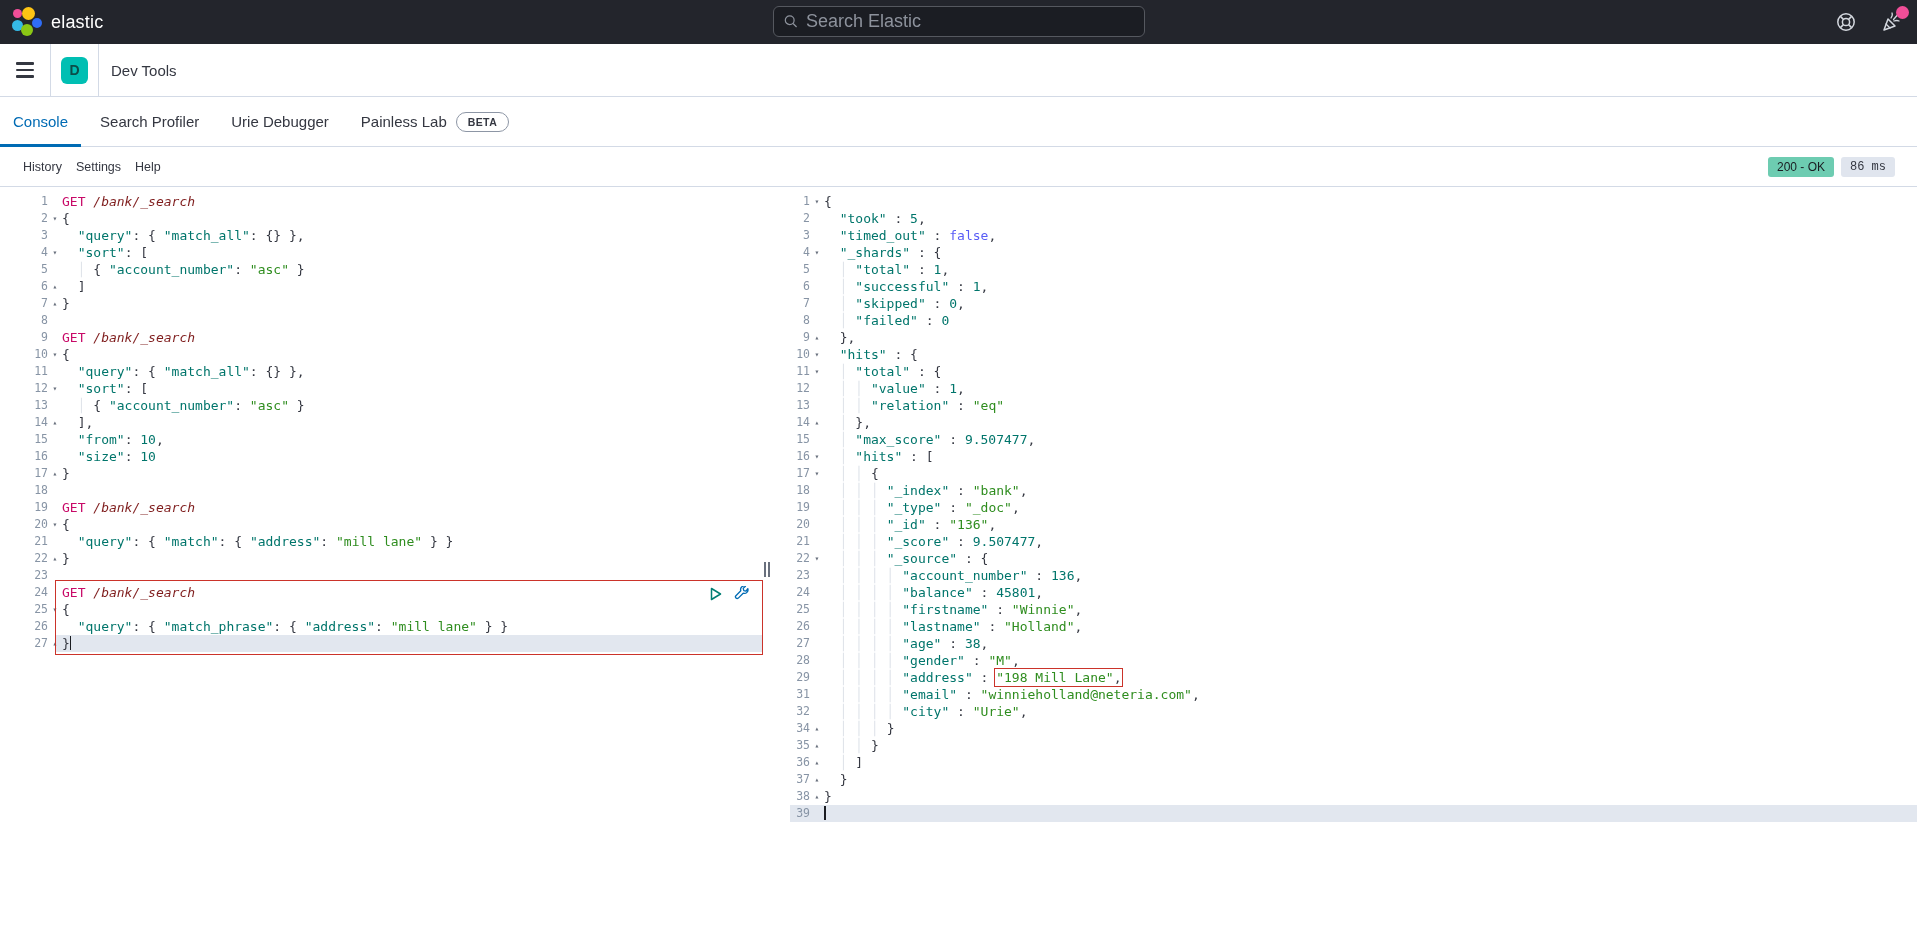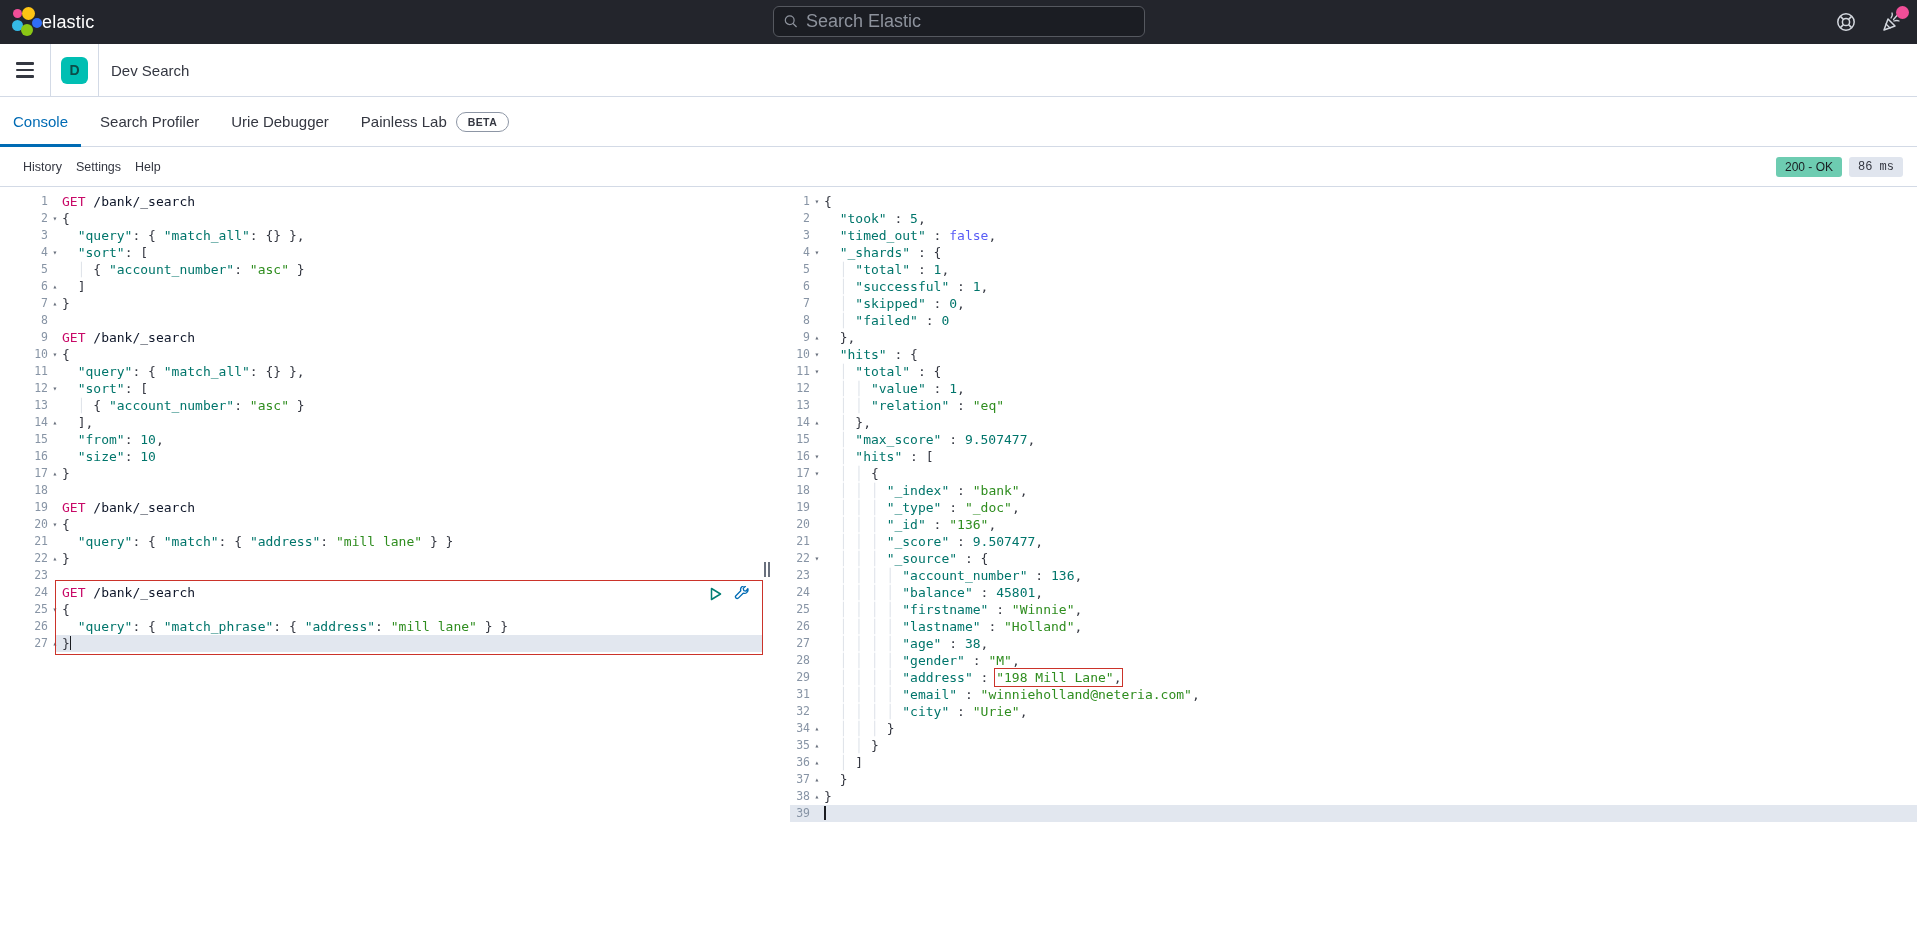--- a/index.html
+++ b/index.html
@@ -2,21 +2,21 @@
 <html><head>
 <meta charset="utf-8">
 <style>
   * { margin:0; padding:0; box-sizing:border-box; }
   html,body { width:1917px; height:934px; overflow:hidden; background:#fff;
     font-family:"Liberation Sans", sans-serif; color:#343741; }
   #app { position:relative; width:1917px; height:934px; }
 
   
   .topbar { position:absolute; left:0; top:0; width:100%; height:44px; background:#23252c; }
-  .brand { position:absolute; left:12px; top:0; height:44px; display:flex; align-items:center; }
+  .brand { position:absolute; left:12px; top:0; height:44px; display:flex; align-items:center; gap:9px; }
   .logo { position:relative; width:30px; height:30px; }
   .logo i { position:absolute; border-radius:50%; }
   .brand-name { color:#fff; font-size:18px; letter-spacing:.2px; }
   .searchbox { position:absolute; left:773px; top:6px; width:372px; height:31px; background:#1b1d23;
     border:1px solid #55585f; border-radius:6px; display:flex; align-items:center; padding:0 10px; gap:8px; }
   .searchbox input { background:transparent; border:none; outline:none; color:#ec4899; font-size:18px; width:100%;
     font-family:"Liberation Sans",sans-serif; }
   .searchbox input::placeholder { color:#8d929c; }
   .top-icons { position:absolute; right:14px; top:0; height:44px; display:flex; align-items:center; gap:24px; }
   .top-icon { position:relative; width:22px; height:22px; cursor:pointer; }
@@ -43,42 +43,42 @@
   .tab.active { color:#006bb4; }
   .tab.active::after { content:""; position:absolute; left:0; right:0; bottom:-1px; height:3px; background:#006bb4; }
   .beta-pill { border:1px solid #8d96a5; border-radius:12px; font-size:10.5px; font-weight:bold;
     letter-spacing:.4px; padding:3px 11px; color:#343741; }
 
   
   .toolbar { position:absolute; left:0; top:147px; width:100%; height:40px; border-bottom:1px solid #d3dae6;
     display:flex; align-items:center; }
   .menu-item { font-size:12.5px; color:#343741; padding:0 7px; cursor:pointer; }
   .menu-item:first-child { margin-left:16px; }
-  .status-area { position:absolute; right:14px; top:0; height:100%; display:flex; align-items:center; gap:7px; }
+  .status-area { position:absolute; right:22px; top:0; height:100%; display:flex; align-items:center; gap:7px; }
   .badge { font-size:12px; padding:3px 9px; border-radius:3px; font-family:"Liberation Sans",sans-serif; }
   .badge.ok { background:#6dccb1; color:#1a1c21; }
   .badge.ms { background:#e0e5ee; color:#343741;font-family:Liberation Mono, monospace; }
 
   
   .workspace { position:absolute; left:0; top:187px; width:100%; bottom:0; background:#fff; }
   .panel { position:absolute; top:0; bottom:0; overflow:hidden; padding-top:6px; }
   #editor-left  { left:0; width:768px; }
   #editor-right { left:790px; right:0; }
 
   .cl { display:flex; height:17px; line-height:17px; position:relative; white-space:pre;
     font-family:"DejaVu Sans Mono", monospace; font-size:13px; }
   .ln { flex:none; text-align:right; color:#8794a5; font-size:11.5px; z-index:1; }
   #editor-left .ln { width:48px; } #editor-right .ln { width:20px; }
   .fa { flex:none; width:14px; text-align:center; color:#69707d; font-size:8px; z-index:1; }
   .ct { position:relative; z-index:1; }
   .hl { position:absolute; top:0; bottom:0; background:#e2e7ef; z-index:0; }
   #editor-left .hl { left:55px; width:707px; }
   #editor-right .hl { left:0; right:0; }
 
-  .tok-m { color:#c80a68; } .tok-u { color:#0f172a; } .tok-k { color:#00756b; }
+  .tok-m { color:#c80a68; } .tok-u { color:#7f1d1d;font-style:italic; } .tok-k { color:#00756b; }
   .tok-s { color:#2f8d1f; } .tok-n { color:#00756b; } .tok-p { color:#343741; }
   .tok-b { color:#585cf6; } .tok-g { color:#dfe3ea; }
   .redbox { outline:1.5px solid #cb332a; outline-offset:1.5px; }
   .caret { display:inline-block; width:1.5px; height:14px; background:#1a1c21; vertical-align:-2px; }
 
   .sel-box { position:absolute; left:55px; top:393px; width:708px; height:75px;
     border:1.5px solid #cb332a; z-index:2; pointer-events:none; }
   .req-actions { position:absolute; right:12px; top:5px; display:flex; gap:10px; pointer-events:auto; }
   .req-actions span { cursor:pointer; width:16px; height:16px; }
 
@@ -134,21 +134,21 @@
     <div class="hamburger">
       <span class="bars">
           <i></i>
           <i></i>
           <i></i>
         </span>
     </div>
     <div class="appbadge-wrap">
       <span class="appbadge">D</span>
     </div>
-    <span class="crumb-title">Dev Search</span>
+    <span class="crumb-title">Dev Tools</span>
   </div>
 
   <div class="tabsbar">
     <div class="tab active">
       <span>Console</span>
     </div>
     <div class="tab">
       <span>Search Profiler</span>
     </div>
     <div class="tab">

